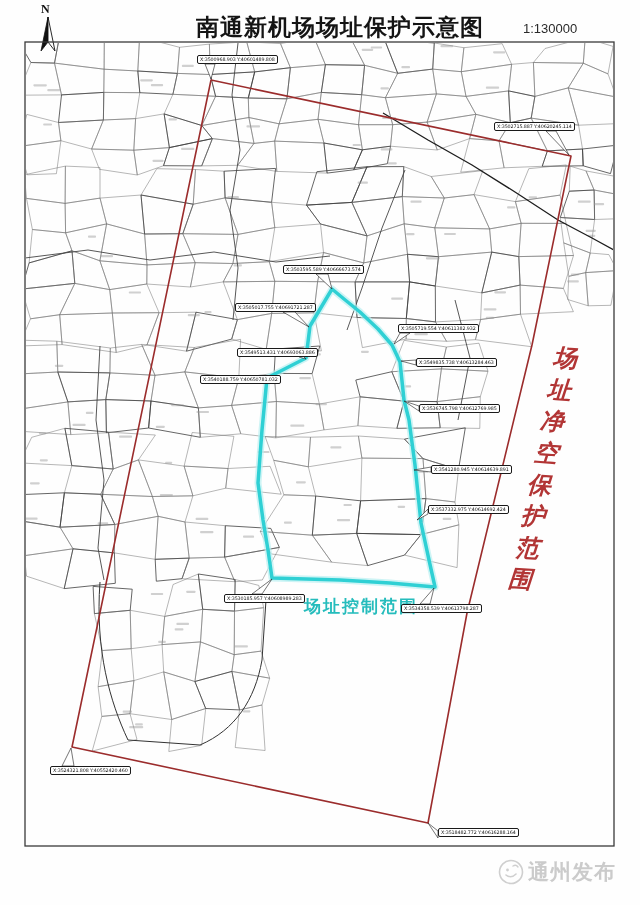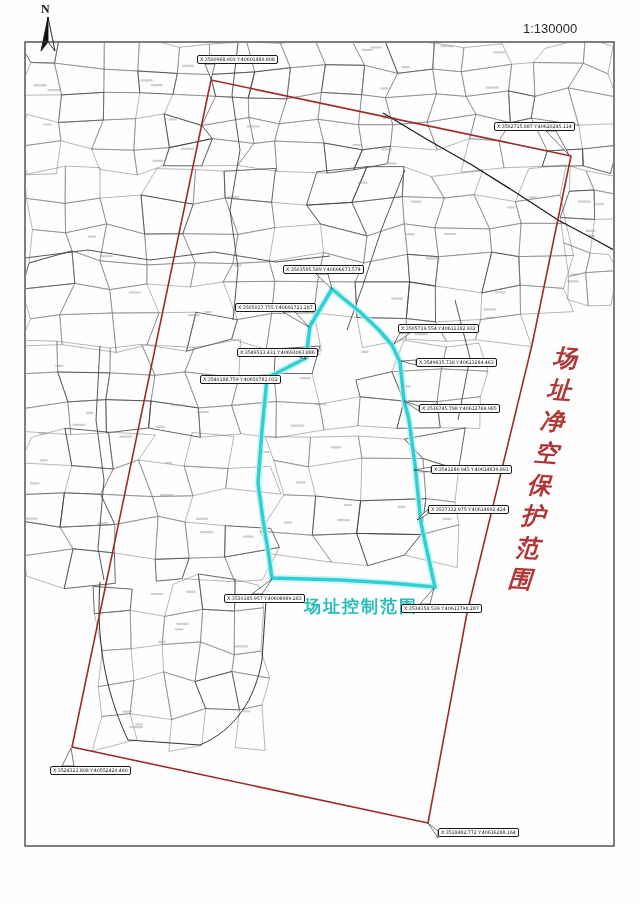--- a/index.html
+++ b/index.html
@@ -29,20 +29,21 @@
 <div class="page">
 
   <div class="compass">
     <div class="n">N</div>
     <svg width="36" height="40" viewBox="0 0 36 40">
       <polygon points="18,4 11,38 18,29" fill="#111" stroke="#111" stroke-width="0.8"></polygon>
       <polygon points="18,4 25,38 18,29" fill="#fff" stroke="#111" stroke-width="0.9"></polygon>
     </svg>
   </div>
 
+  <div class="map-title">南通新机场场址保护示意图</div>
   <div class="map-scale">1:130000</div>
 
   <div class="frame-area">
     <svg id="mapsvg" viewBox="0 0 640 905">
         <defs>
           <clipPath id="fclip">
             <rect x="26" y="43" width="587" height="802"></rect>
           </clipPath>
         </defs>
         <g clip-path="url(#fclip)">
@@ -427,14 +428,23 @@
         <span class="cchar" style="left: 552px; top: 421px; color: rgb(178, 53, 53);">净</span>
         <span class="cchar" style="left: 546px; top: 453px; color: rgb(178, 53, 53);">空</span>
         <span class="cchar" style="left: 539px; top: 485px; color: rgb(178, 53, 53);">保</span>
         <span class="cchar" style="left: 533px; top: 516px; color: rgb(178, 53, 53);">护</span>
         <span class="cchar" style="left: 527px; top: 548px; color: rgb(178, 53, 53);">范</span>
         <span class="cchar" style="left: 520px; top: 579px; color: rgb(178, 53, 53);">围</span>
       </div>
     <div class="control-label">场址控制范围</div>
   </div>
 
+  <div class="watermark">
+    <svg width="26" height="26" viewBox="0 0 26 26">
+      <circle cx="13" cy="13" r="11.5" fill="none" stroke="#cfcfcf" stroke-width="1.6"></circle>
+      <circle cx="9.5" cy="11" r="1.4" fill="#cfcfcf"></circle>
+      <path d="M8,16 Q13,20 18,15" fill="none" stroke="#cfcfcf" stroke-width="1.6" stroke-linecap="round"></path>
+      <path d="M15,7 Q18,5 20,8" fill="none" stroke="#cfcfcf" stroke-width="1.4" stroke-linecap="round"></path>
+    </svg>
+    <span class="wm-text">通州发布</span>
+  </div>
 
 </div>
 
 </body></html>

